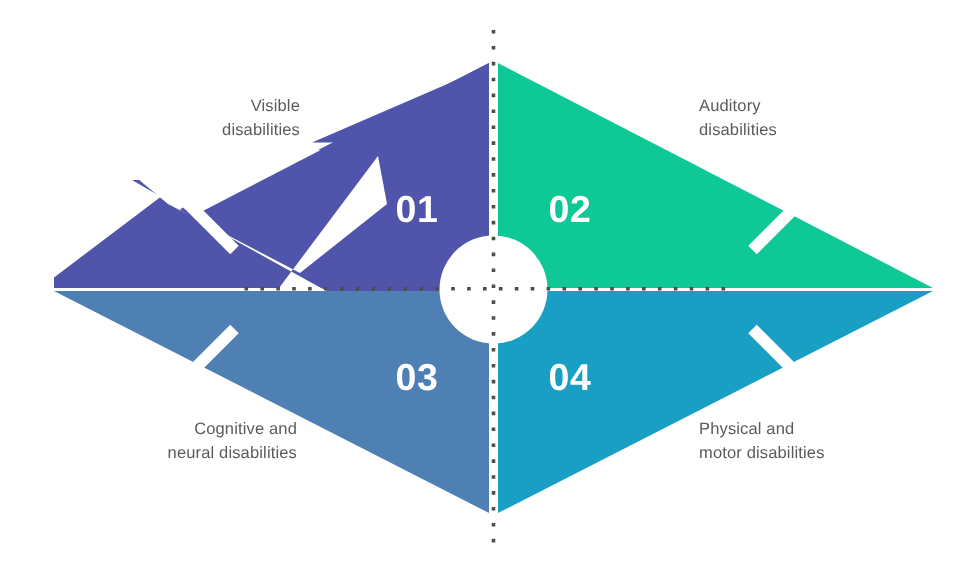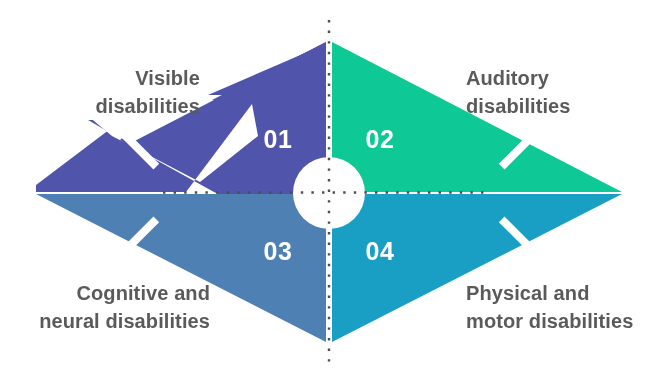--- a/index.html
+++ b/index.html
@@ -22,36 +22,36 @@
   }
   #diagram-svg {
     position: absolute;
     left: 0; top: 0;
     width: 648px;
     height: 384px;
     display: block;
   }
   .label {
     position: absolute;
-    font-size: 20px;
-    font-weight: bold;
+    font-size: 11px;
+    font-weight: normal;
     color: #5a5a5a;
     line-height: 1.42;
     letter-spacing: 0.1px;
     white-space: pre-line;
   }
   .label-left {
     text-align: right;
   }
   .label-right {
     text-align: left;
   }
   #label-q1 { left: 14px;  top: 64px;  width: 186px; }
   #label-q2 { left: 466px; top: 64px;  width: 186px; }
-  #label-q3 { left: 24px;  top: 279px; width: 186px; }
+  #label-q3 { left: 12px;  top: 279px; width: 186px; }
   #label-q4 { left: 466px; top: 279px; width: 186px; }
   .num {
     font-size: 25px;
     font-weight: bold;
     fill: #ffffff;
     letter-spacing: 0.5px;
   }
 </style>
 </head>
 <body style="background: rgb(255, 255, 255);">

